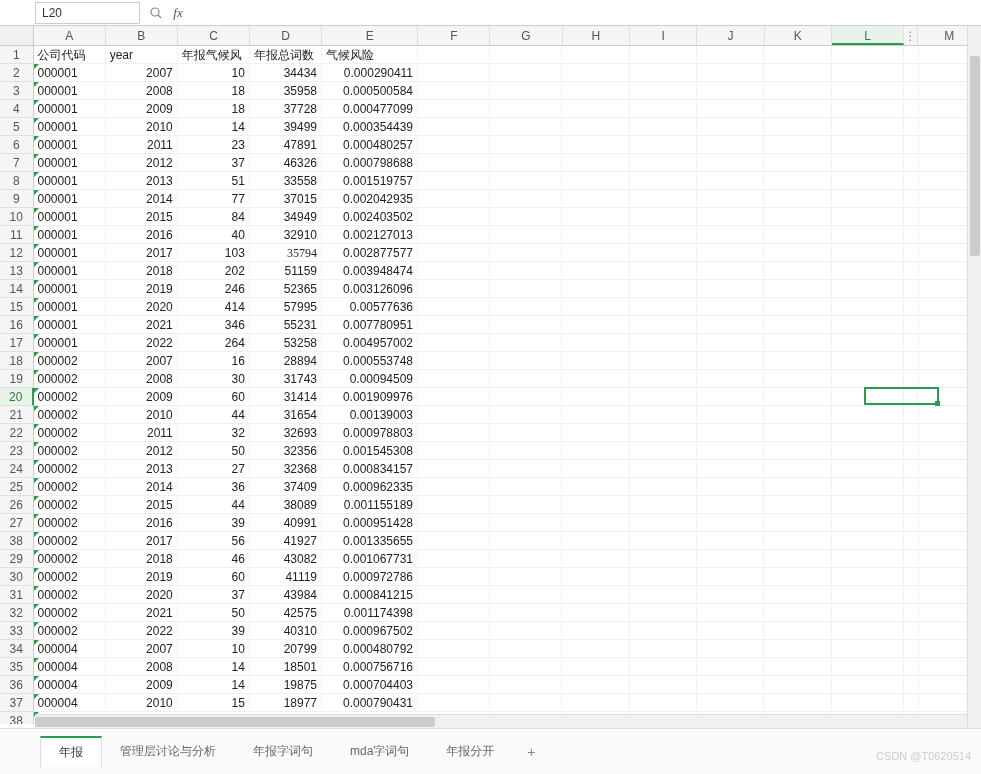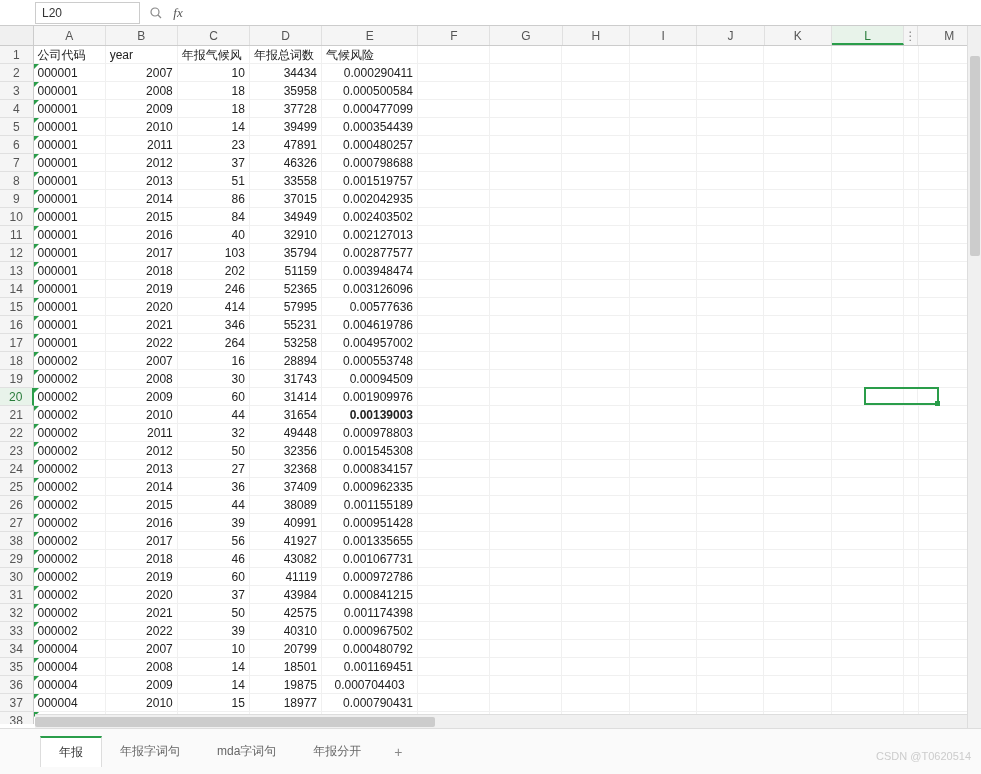--- a/index.html
+++ b/index.html
@@ -203,21 +203,21 @@
         <div class="cell num" style="width: 70px;"><span></span></div>
         <div class="cell num" style="width: 70px;"><span></span></div>
         <div class="cell num" style="width: 75px;"><span></span></div>
         <div class="cell num" style="width: 15px;"><span></span></div>
         <div class="cell num" style="width: 65px;"><span></span></div>
       </div>
       <div class="row">
         <div class="row-h">9</div>
         <div class="cell txt" style="width: 75px;"><span class="tri"></span><span>000001</span></div>
         <div class="cell num" style="width: 75px;"><span>2014</span></div>
-        <div class="cell num" style="width: 75px;"><span>86</span></div>
+        <div class="cell num" style="width: 75px;"><span>77</span></div>
         <div class="cell num" style="width: 75px;"><span>37015</span></div>
         <div class="cell num" style="width: 100px;"><span>0.002042935</span></div>
         <div class="cell num" style="width: 75px;"><span></span></div>
         <div class="cell num" style="width: 75px;"><span></span></div>
         <div class="cell num" style="width: 70px;"><span></span></div>
         <div class="cell num" style="width: 70px;"><span></span></div>
         <div class="cell num" style="width: 70px;"><span></span></div>
         <div class="cell num" style="width: 70px;"><span></span></div>
         <div class="cell num" style="width: 75px;"><span></span></div>
         <div class="cell num" style="width: 15px;"><span></span></div>
@@ -255,21 +255,21 @@
         <div class="cell num" style="width: 70px;"><span></span></div>
         <div class="cell num" style="width: 75px;"><span></span></div>
         <div class="cell num" style="width: 15px;"><span></span></div>
         <div class="cell num" style="width: 65px;"><span></span></div>
       </div>
       <div class="row">
         <div class="row-h">12</div>
         <div class="cell txt" style="width: 75px;"><span class="tri"></span><span>000001</span></div>
         <div class="cell num" style="width: 75px;"><span>2017</span></div>
         <div class="cell num" style="width: 75px;"><span>103</span></div>
-        <div class="cell num" style="width: 75px;"><span>35794</span></div>
+        <div class="cell num" style="width: 75px; font-family: Liberation Serif, serif;"><span>35794</span></div>
         <div class="cell num" style="width: 100px;"><span>0.002877577</span></div>
         <div class="cell num" style="width: 75px;"><span></span></div>
         <div class="cell num" style="width: 75px;"><span></span></div>
         <div class="cell num" style="width: 70px;"><span></span></div>
         <div class="cell num" style="width: 70px;"><span></span></div>
         <div class="cell num" style="width: 70px;"><span></span></div>
         <div class="cell num" style="width: 70px;"><span></span></div>
         <div class="cell num" style="width: 75px;"><span></span></div>
         <div class="cell num" style="width: 15px;"><span></span></div>
         <div class="cell num" style="width: 65px;"><span></span></div>
@@ -324,21 +324,21 @@
         <div class="cell num" style="width: 75px;"><span></span></div>
         <div class="cell num" style="width: 15px;"><span></span></div>
         <div class="cell num" style="width: 65px;"><span></span></div>
       </div>
       <div class="row">
         <div class="row-h">16</div>
         <div class="cell txt" style="width: 75px;"><span class="tri"></span><span>000001</span></div>
         <div class="cell num" style="width: 75px;"><span>2021</span></div>
         <div class="cell num" style="width: 75px;"><span>346</span></div>
         <div class="cell num" style="width: 75px;"><span>55231</span></div>
-        <div class="cell num" style="width: 100px;"><span>0.004619786</span></div>
+        <div class="cell num" style="width: 100px;"><span>0.007780951</span></div>
         <div class="cell num" style="width: 75px;"><span></span></div>
         <div class="cell num" style="width: 75px;"><span></span></div>
         <div class="cell num" style="width: 70px;"><span></span></div>
         <div class="cell num" style="width: 70px;"><span></span></div>
         <div class="cell num" style="width: 70px;"><span></span></div>
         <div class="cell num" style="width: 70px;"><span></span></div>
         <div class="cell num" style="width: 75px;"><span></span></div>
         <div class="cell num" style="width: 15px;"><span></span></div>
         <div class="cell num" style="width: 65px;"><span></span></div>
       </div>
@@ -409,37 +409,37 @@
         <div class="cell num" style="width: 75px;"><span></span></div>
         <div class="cell num" style="width: 15px;"><span></span></div>
         <div class="cell num" style="width: 65px;"><span></span></div>
       </div>
       <div class="row">
         <div class="row-h">21</div>
         <div class="cell txt" style="width: 75px;"><span class="tri"></span><span>000002</span></div>
         <div class="cell num" style="width: 75px;"><span>2010</span></div>
         <div class="cell num" style="width: 75px;"><span>44</span></div>
         <div class="cell num" style="width: 75px;"><span>31654</span></div>
-        <div class="cell num" style="width: 100px; font-weight: bold;"><span>0.00139003</span></div>
+        <div class="cell num" style="width: 100px;"><span>0.00139003</span></div>
         <div class="cell num" style="width: 75px;"><span></span></div>
         <div class="cell num" style="width: 75px;"><span></span></div>
         <div class="cell num" style="width: 70px;"><span></span></div>
         <div class="cell num" style="width: 70px;"><span></span></div>
         <div class="cell num" style="width: 70px;"><span></span></div>
         <div class="cell num" style="width: 70px;"><span></span></div>
         <div class="cell num" style="width: 75px;"><span></span></div>
         <div class="cell num" style="width: 15px;"><span></span></div>
         <div class="cell num" style="width: 65px;"><span></span></div>
       </div>
       <div class="row">
         <div class="row-h">22</div>
         <div class="cell txt" style="width: 75px;"><span class="tri"></span><span>000002</span></div>
         <div class="cell num" style="width: 75px;"><span>2011</span></div>
         <div class="cell num" style="width: 75px;"><span>32</span></div>
-        <div class="cell num" style="width: 75px;"><span>49448</span></div>
+        <div class="cell num" style="width: 75px;"><span>32693</span></div>
         <div class="cell num" style="width: 100px;"><span>0.000978803</span></div>
         <div class="cell num" style="width: 75px;"><span></span></div>
         <div class="cell num" style="width: 75px;"><span></span></div>
         <div class="cell num" style="width: 70px;"><span></span></div>
         <div class="cell num" style="width: 70px;"><span></span></div>
         <div class="cell num" style="width: 70px;"><span></span></div>
         <div class="cell num" style="width: 70px;"><span></span></div>
         <div class="cell num" style="width: 75px;"><span></span></div>
         <div class="cell num" style="width: 15px;"><span></span></div>
         <div class="cell num" style="width: 65px;"><span></span></div>
@@ -647,38 +647,38 @@
         <div class="cell num" style="width: 75px;"><span></span></div>
         <div class="cell num" style="width: 15px;"><span></span></div>
         <div class="cell num" style="width: 65px;"><span></span></div>
       </div>
       <div class="row">
         <div class="row-h">35</div>
         <div class="cell txt" style="width: 75px;"><span class="tri"></span><span>000004</span></div>
         <div class="cell num" style="width: 75px;"><span>2008</span></div>
         <div class="cell num" style="width: 75px;"><span>14</span></div>
         <div class="cell num" style="width: 75px;"><span>18501</span></div>
-        <div class="cell num" style="width: 100px;"><span>0.001169451</span></div>
+        <div class="cell num" style="width: 100px;"><span>0.000756716</span></div>
         <div class="cell num" style="width: 75px;"><span></span></div>
         <div class="cell num" style="width: 75px;"><span></span></div>
         <div class="cell num" style="width: 70px;"><span></span></div>
         <div class="cell num" style="width: 70px;"><span></span></div>
         <div class="cell num" style="width: 70px;"><span></span></div>
         <div class="cell num" style="width: 70px;"><span></span></div>
         <div class="cell num" style="width: 75px;"><span></span></div>
         <div class="cell num" style="width: 15px;"><span></span></div>
         <div class="cell num" style="width: 65px;"><span></span></div>
       </div>
       <div class="row">
         <div class="row-h">36</div>
         <div class="cell txt" style="width: 75px;"><span class="tri"></span><span>000004</span></div>
         <div class="cell num" style="width: 75px;"><span>2009</span></div>
         <div class="cell num" style="width: 75px;"><span>14</span></div>
         <div class="cell num" style="width: 75px;"><span>19875</span></div>
-        <div class="cell num" style="width: 100px; text-align: center;"><span>0.000704403</span></div>
+        <div class="cell num" style="width: 100px;"><span>0.000704403</span></div>
         <div class="cell num" style="width: 75px;"><span></span></div>
         <div class="cell num" style="width: 75px;"><span></span></div>
         <div class="cell num" style="width: 70px;"><span></span></div>
         <div class="cell num" style="width: 70px;"><span></span></div>
         <div class="cell num" style="width: 70px;"><span></span></div>
         <div class="cell num" style="width: 70px;"><span></span></div>
         <div class="cell num" style="width: 75px;"><span></span></div>
         <div class="cell num" style="width: 15px;"><span></span></div>
         <div class="cell num" style="width: 65px;"><span></span></div>
       </div>
@@ -724,18 +724,19 @@
 
 <div class="scroll-h">
     <div class="scroll-thumb-h"></div>
   </div>
 <div class="scroll-v">
     <div class="scroll-thumb-v"></div>
   </div>
 
 <div class="sheet-tabs">
   <div class="tab active">年报</div>
+    <div class="tab">管理层讨论与分析</div>
     <div class="tab">年报字词句</div>
     <div class="tab">mda字词句</div>
     <div class="tab">年报分开</div>
   <div class="tab-add">+</div>
   <div class="watermark">CSDN @T0620514</div>
 </div>
 
 </body></html>

